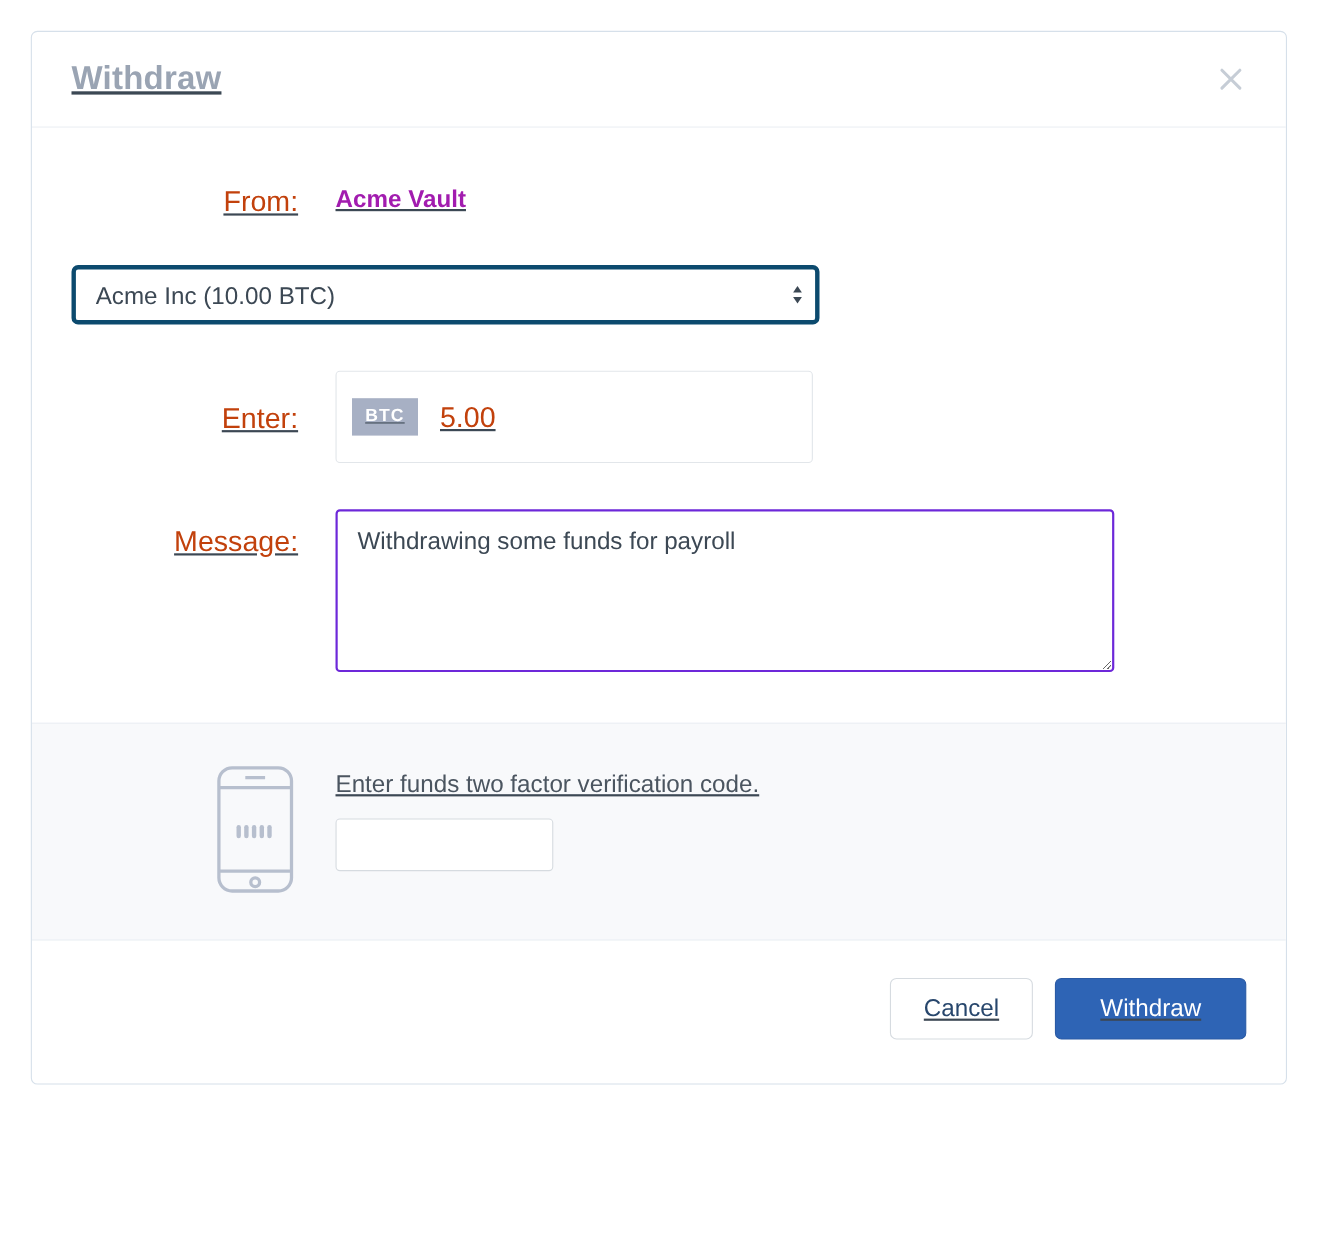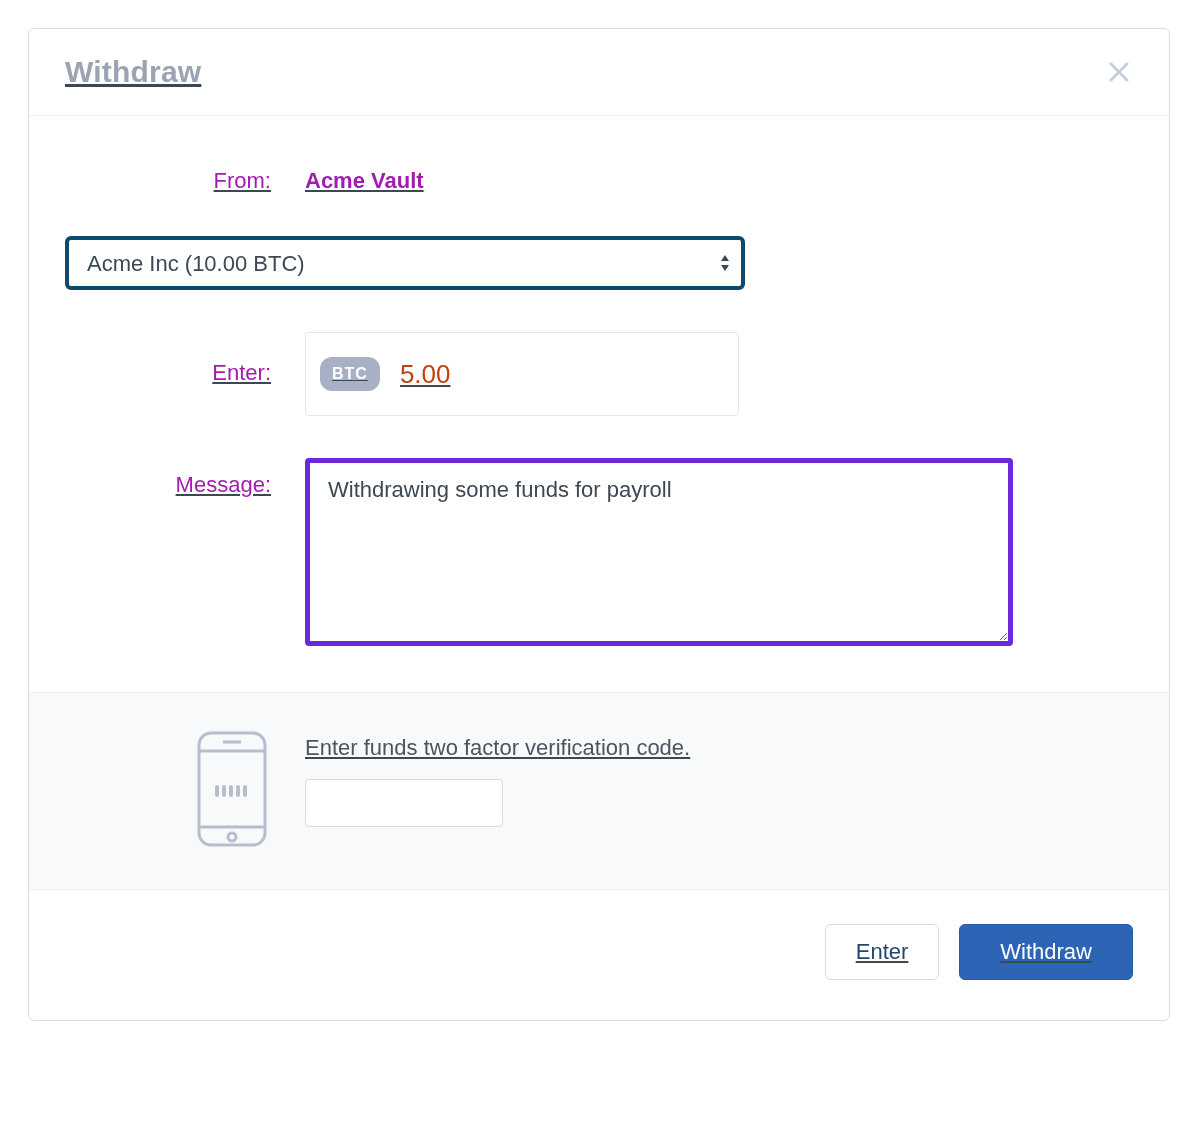--- a/index.html
+++ b/index.html
@@ -50,22 +50,22 @@
   }
   .form-row {
     display: flex;
     align-items: flex-start;
     margin-bottom: 42px;
   }
   .form-row:last-child { margin-bottom: 0; }
   .label-col {
     width: 240px;
     text-align: right;
-    font-size: 22px;
-    color: #a21caf;
+    font-size: 26px;
+    color: #c2410c;
     padding-right: 34px;
     padding-top: 6px;
   }
   .label-col.align-select { padding-top: 14px; }
   .label-col.align-input  { padding-top: 28px; }
   .value-col {
     flex: 1;
     font-size: 22px;
   }
   .value-static {
@@ -115,37 +115,37 @@
     padding: 0 14px;
     gap: 18px;
   }
   .currency-badge {
     background: #a7b0c4;
     color: #ffffff;
     font-size: 16px;
     font-weight: 600;
     letter-spacing: 1px;
     padding: 8px 12px;
-    border-radius: 12px;
+    border-radius: 0;
   }
   .amount-input {
     border: none;
     outline: none;
     font-size: 26px;
     color: #c2410c;
     flex: 1;
     background: transparent;
   }
 
   
   .message-area {
     width: 708px;
     max-width: 100%;
-    height: 188px;
-    border: 5px solid #6d28d9;
+    height: 148px;
+    border: 2px solid #6d28d9;
     border-radius: 4px;
     font-size: 22px;
     font-family: inherit;
     color: #3c4854;
     padding: 14px 18px;
     resize: both;
   }
 
   
   .twofa-strip {
@@ -287,18 +287,18 @@
           </svg>
         </span>
       </div>
       <div class="twofa-right">
         <div class="twofa-prompt">Enter funds two factor verification code.</div>
         <input class="twofa-input" type="text" value="" style="">
       </div>
     </div>
 
     <div class="modal-footer">
-      <button class="btn btn-secondary">Enter</button>
+      <button class="btn btn-secondary">Cancel</button>
       <button class="btn btn-primary">Withdraw</button>
     </div>
 
   </div>
 </div>
 
 </body></html>

